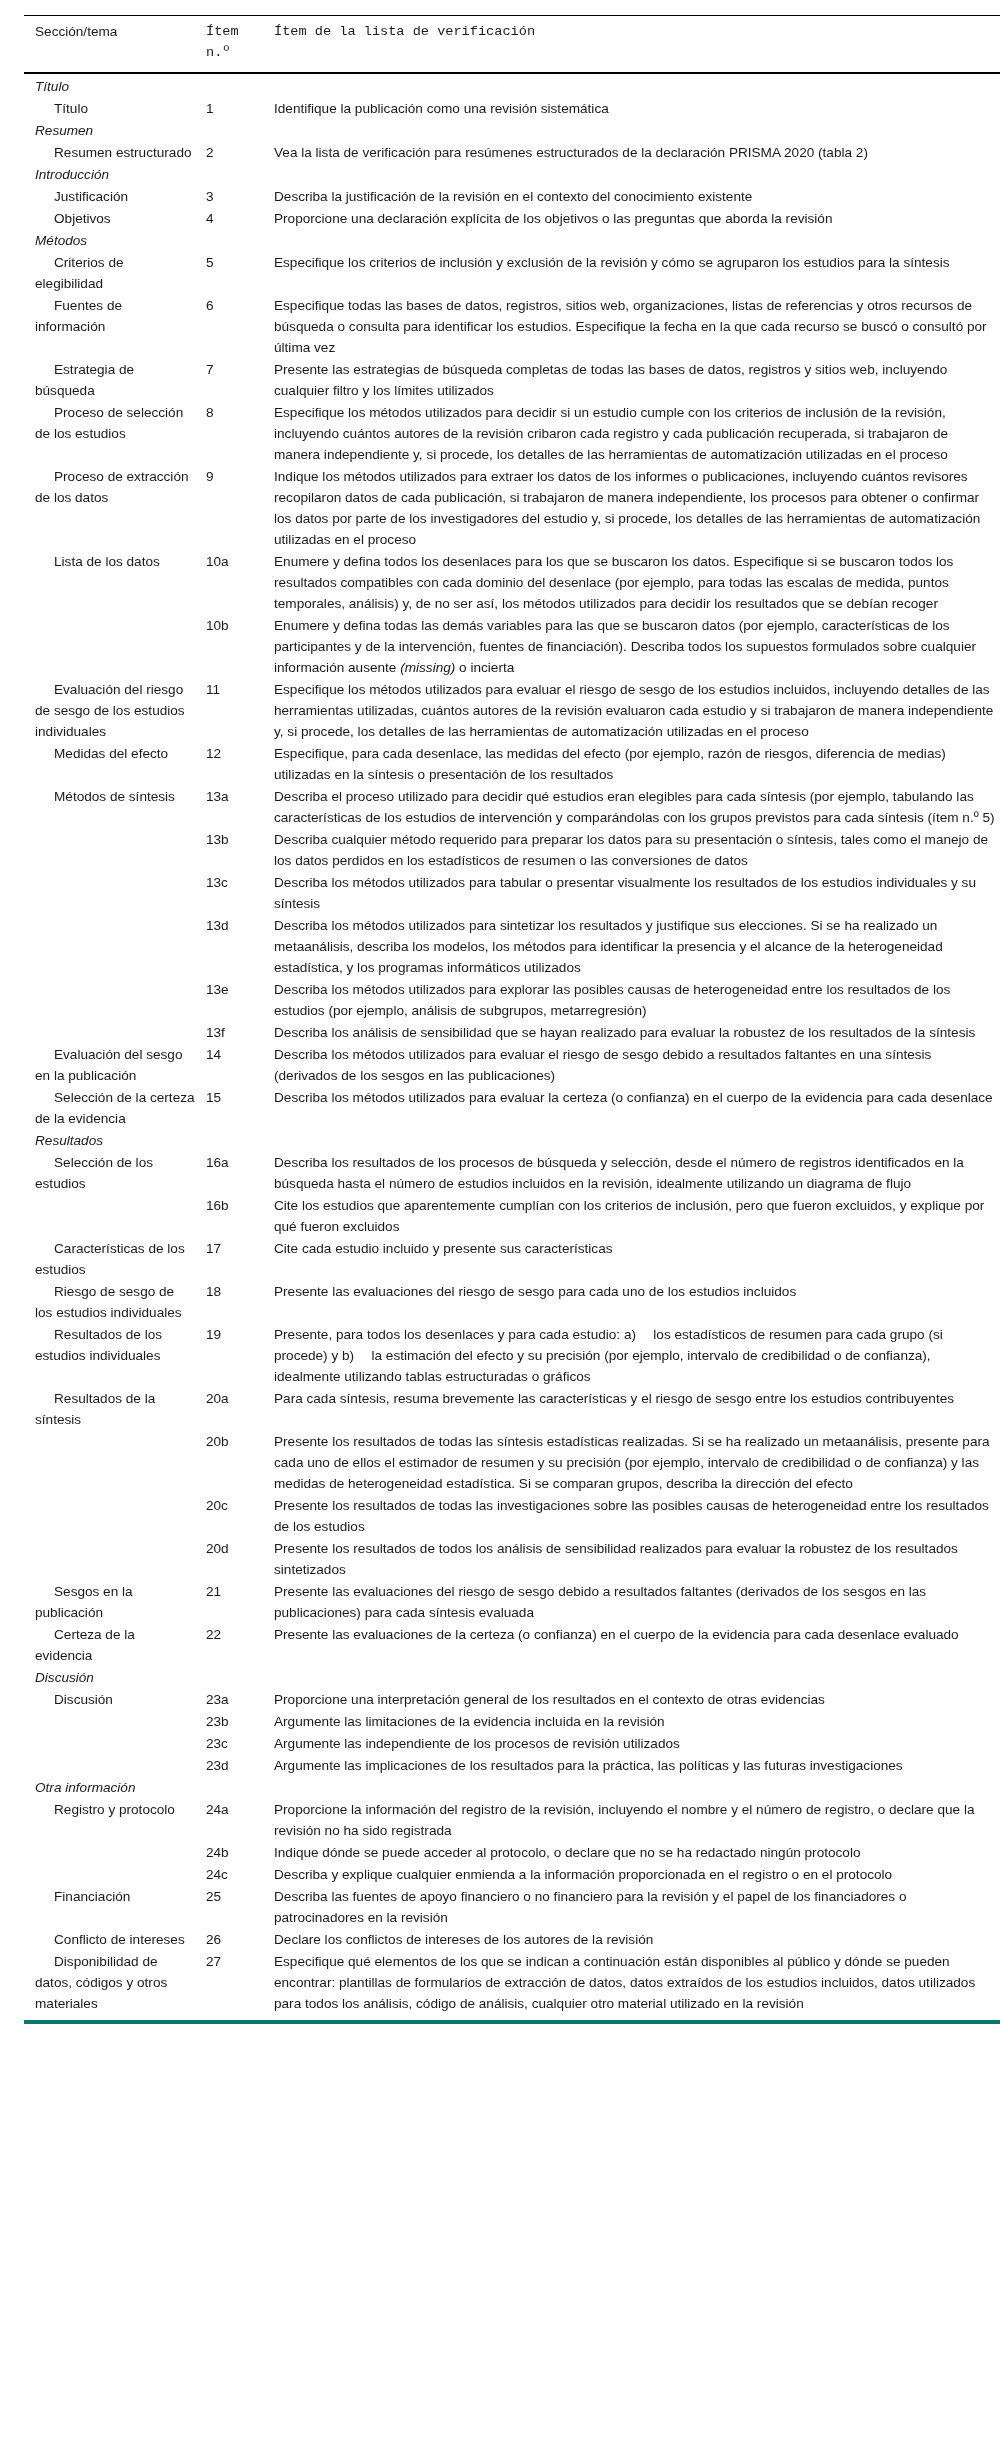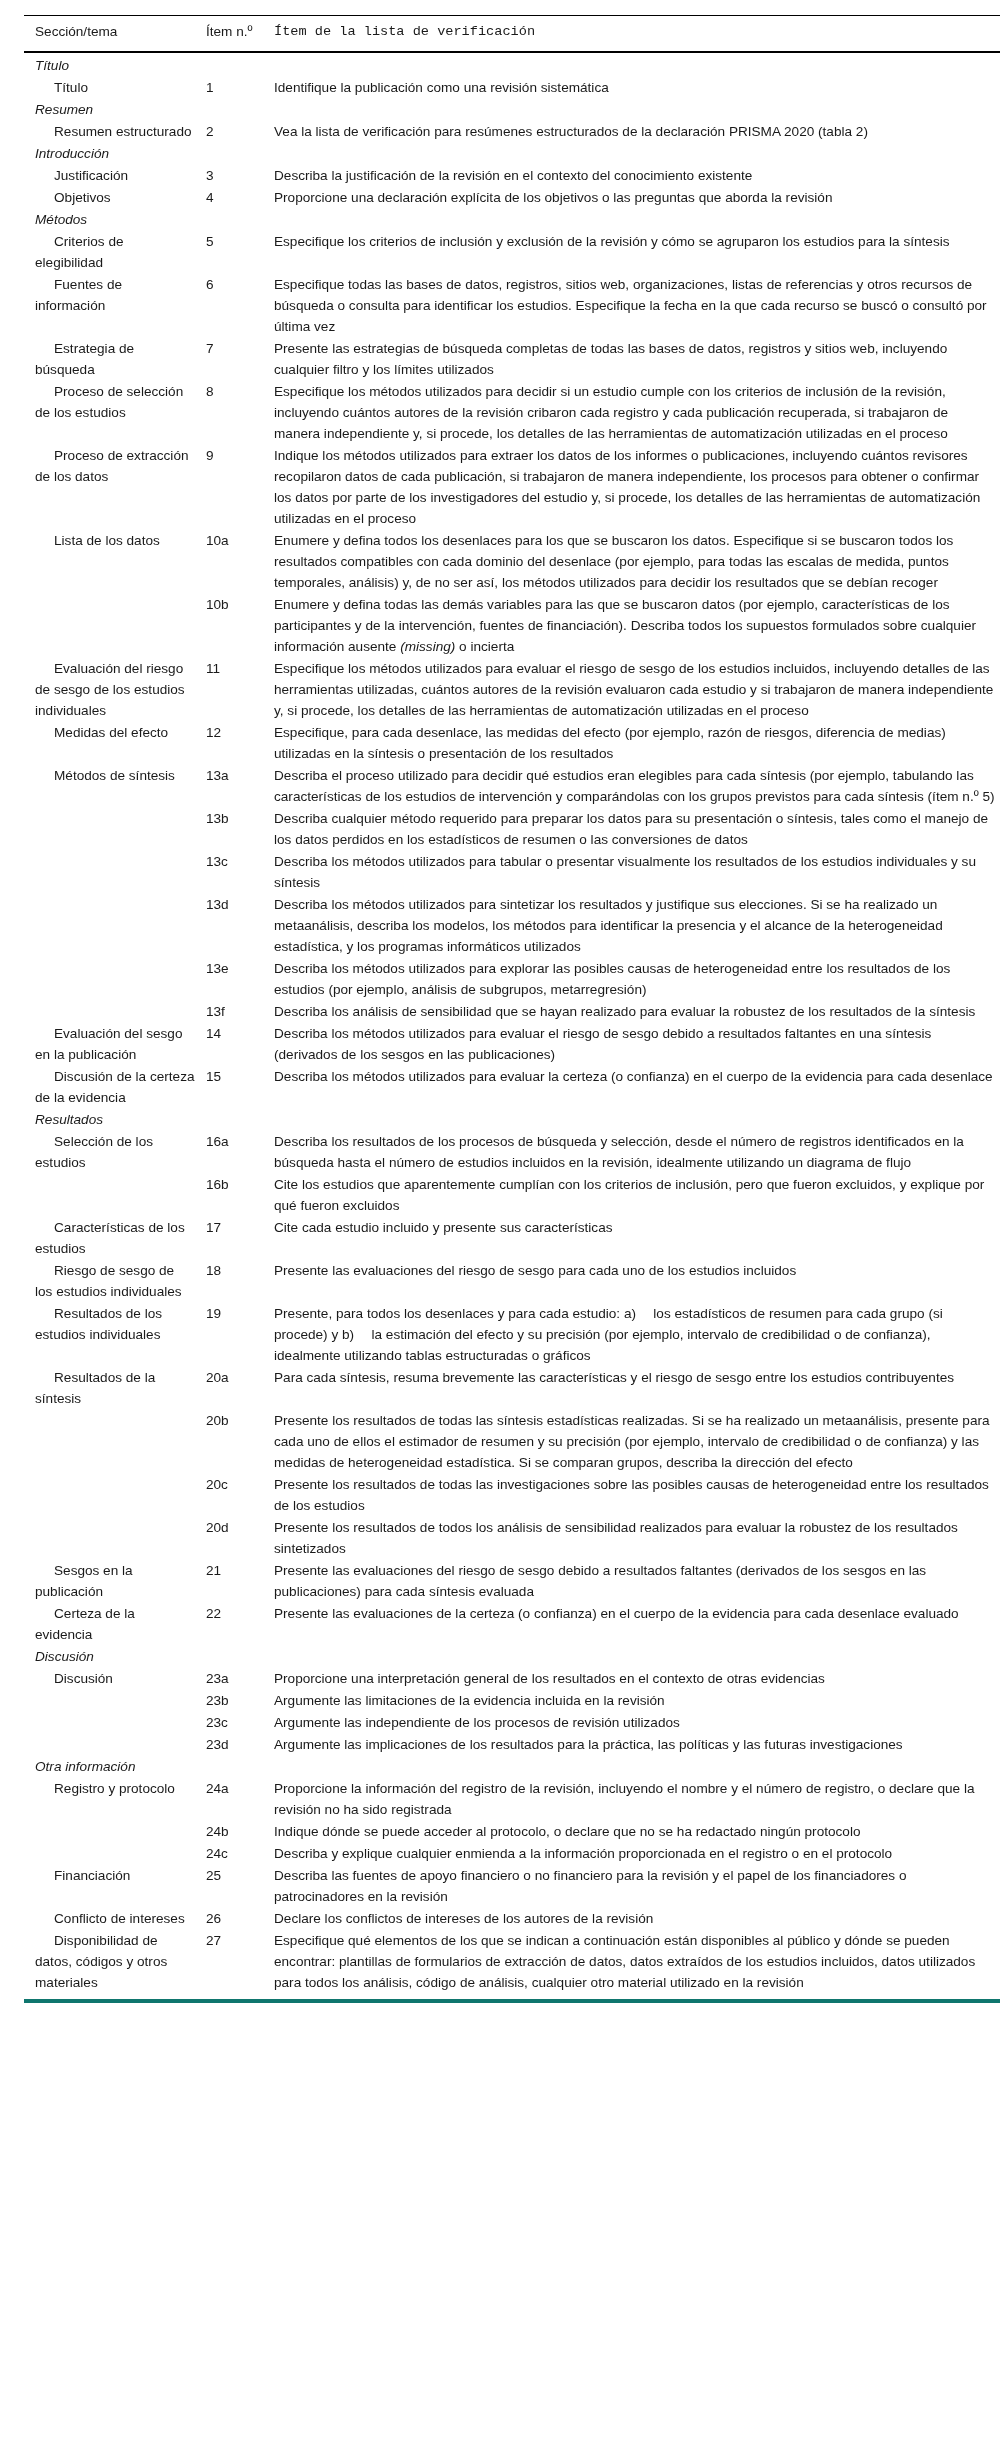--- a/index.html
+++ b/index.html
@@ -28,21 +28,21 @@
     col.c2 { width: 78px; }
     col.c3 { width: auto; }
     thead tr { border-top: 1px solid #000; border-bottom: 2px solid #000; }
     thead th {
       text-align: left;
       font-weight: normal;
       vertical-align: top;
       padding: 5px 8px 9px 11px;
       line-height: 21px;
     }
-    thead th.c-item { padding-left: 11px; padding-right: 10px; }
+    thead th.c-item { padding-left: 11px; padding-right: 10px; font-family: Liberation Mono, monospace; }
     thead th.c-desc { padding-left: 1px; font-family: Liberation Mono, monospace; }
     tbody tr.last { border-bottom: 4px solid #0f766e; }
     td {
       vertical-align: top;
       padding: 0 0 1px 11px;
     }
     td.sec-head {
       font-style: italic;
       padding-top: 0;
     }
@@ -180,21 +180,21 @@
           <td class="topic"></td>
           <td class="num">13f</td>
           <td class="desc">Describa los análisis de sensibilidad que se hayan realizado para evaluar la robustez de los resultados de la síntesis</td>
         </tr>
         <tr>
           <td class="topic">Evaluación del sesgo en la publicación</td>
           <td class="num">14</td>
           <td class="desc">Describa los métodos utilizados para evaluar el riesgo de sesgo debido a resultados faltantes en una síntesis (derivados de los sesgos en las publicaciones)</td>
         </tr>
         <tr>
-          <td class="topic">Discusión de la certeza de la evidencia</td>
+          <td class="topic">Selección de la certeza de la evidencia</td>
           <td class="num">15</td>
           <td class="desc">Describa los métodos utilizados para evaluar la certeza (o confianza) en el cuerpo de la evidencia para cada desenlace</td>
         </tr>
         <tr>
           <td class="sec-head" colspan="3">Resultados</td>
         </tr>
         <tr>
           <td class="topic">Selección de los estudios</td>
           <td class="num">16a</td>
           <td class="desc">Describa los resultados de los procesos de búsqueda y selección, desde el número de registros identificados en la búsqueda hasta el número de estudios incluidos en la revisión, idealmente utilizando un diagrama de flujo</td>

